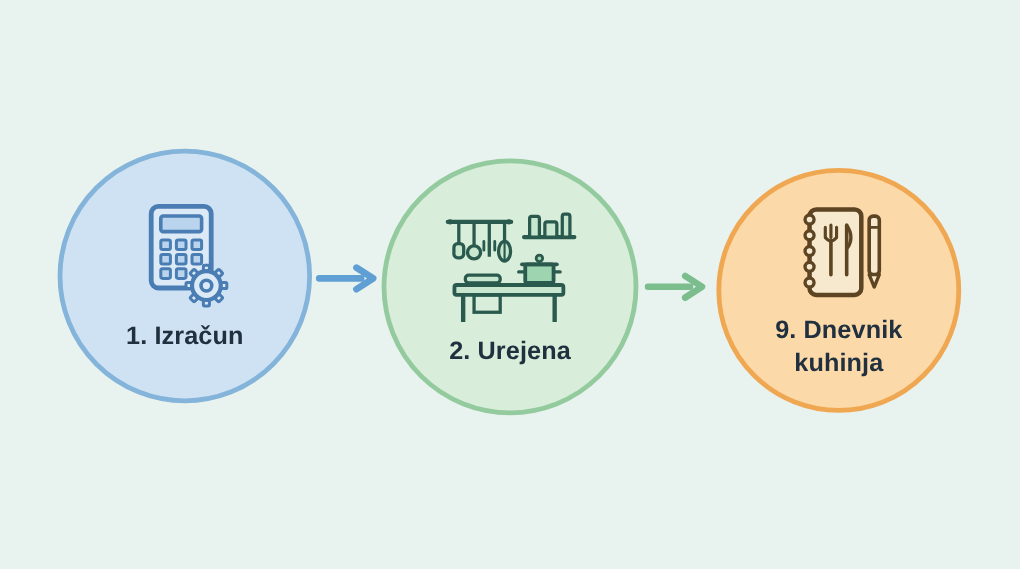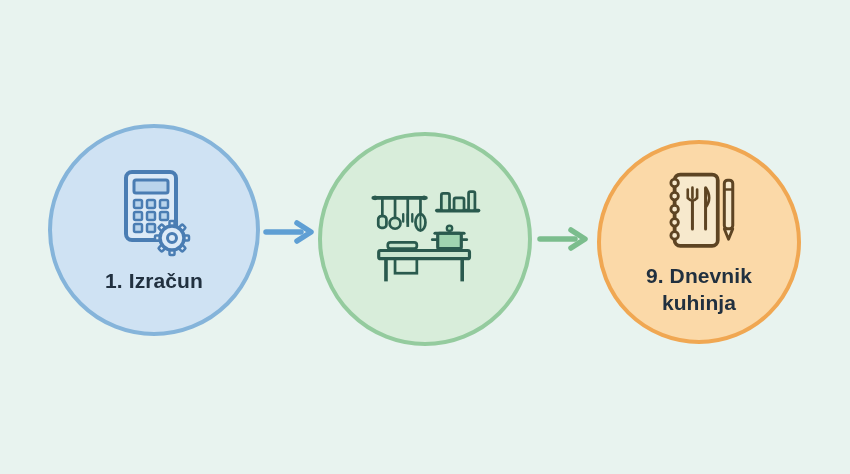--- a/index.html
+++ b/index.html
@@ -127,20 +127,21 @@
 
         <rect x="24" y="63" width="32" height="7" rx="3" fill="#c9e6cf" stroke="#2a5a4e" stroke-width="3"></rect>
 
         <rect x="14" y="72" width="100" height="9" rx="2" fill="#c9e6cf" stroke="#2a5a4e" stroke-width="3.5"></rect>
         <line x1="22" y1="81" x2="22" y2="106" stroke="#2a5a4e" stroke-width="4"></line>
         <line x1="106" y1="81" x2="106" y2="106" stroke="#2a5a4e" stroke-width="4"></line>
         <rect x="32" y="81" width="24" height="16" fill="none" stroke="#2a5a4e" stroke-width="3"></rect>
       </svg>
     </div>
     <div class="label">
+      <span>2. Urejena</span>
     </div>
   </div>
 
   <div class="arrow arrow2">
     <svg width="54" height="26" viewBox="0 0 54 26">
       <path d="M3 13 H38" fill="none" stroke="#7bbd8d" stroke-width="5.5" stroke-linecap="round"></path>
       <path d="M34 4 L48 13 L34 22" fill="none" stroke="#7bbd8d" stroke-width="5.5" stroke-linecap="round" stroke-linejoin="round"></path>
     </svg>
   </div>
 

